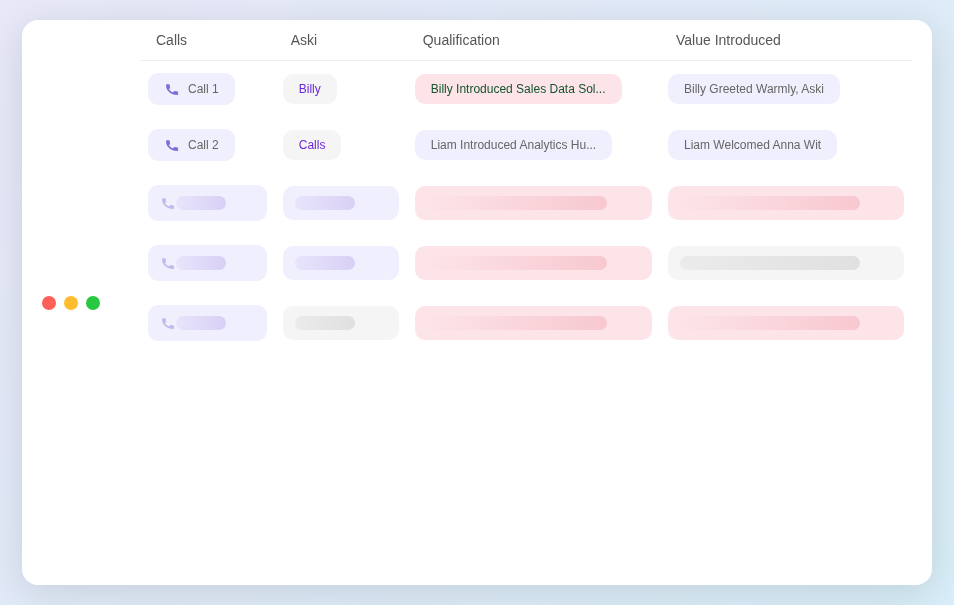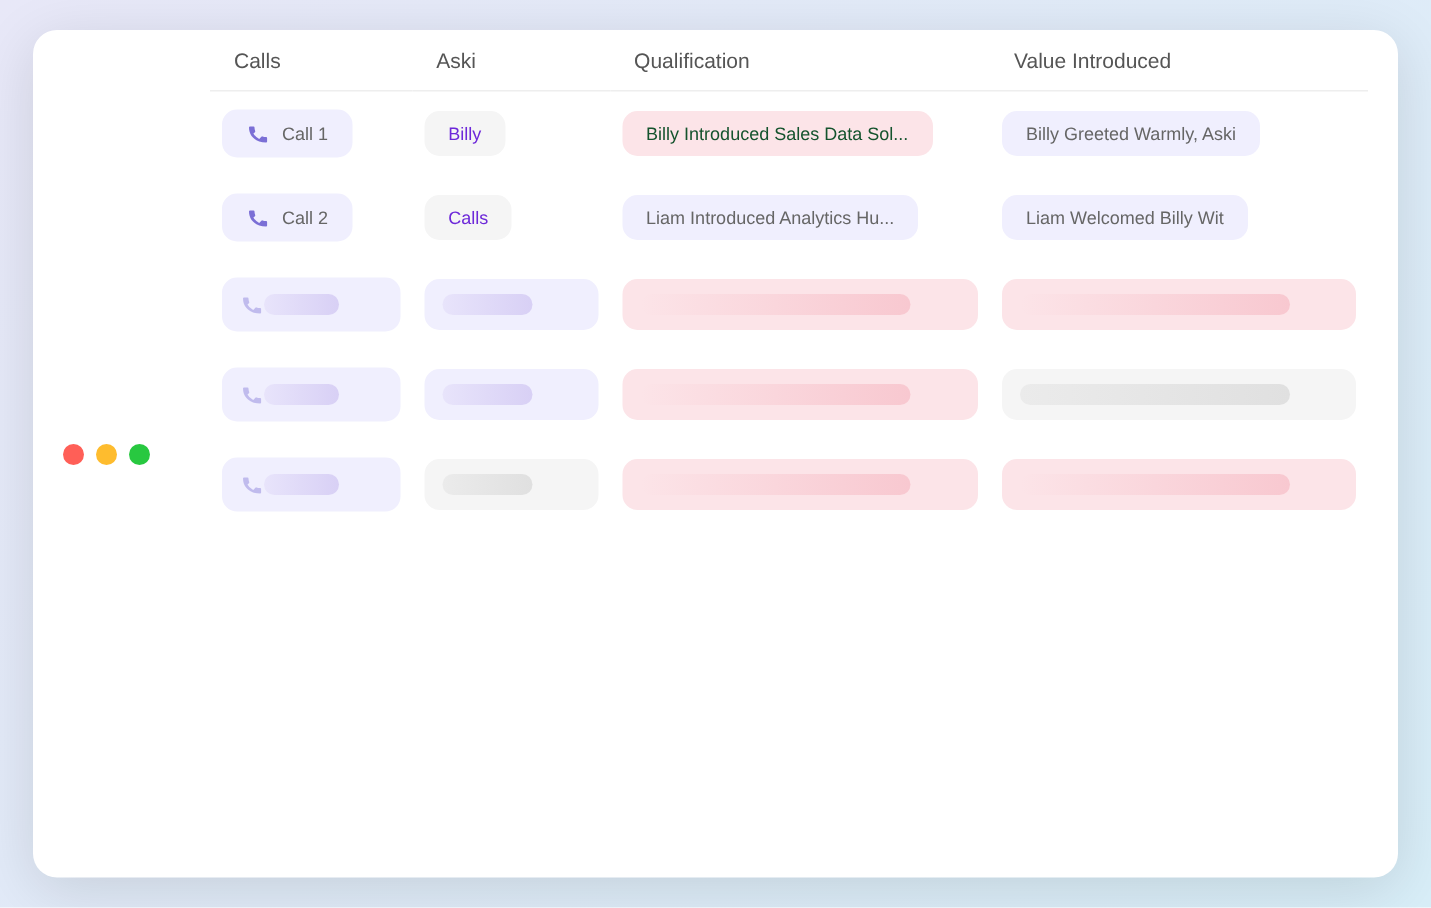--- a/index.html
+++ b/index.html
@@ -230,21 +230,21 @@
               <span>Call 2</span>
             </span>
           </td>
           <td>
             <span class="cell-pill pill-white">Calls</span>
           </td>
           <td>
             <span class="cell-pill pill-light">Liam Introduced Analytics Hu...</span>
           </td>
           <td>
-            <span class="cell-pill pill-light">Liam Welcomed Billy Wit</span>
+            <span class="cell-pill pill-light">Liam Welcomed Anna Wit</span>
           </td>
         </tr>
 
         <tr>
           <td>
             <div class="skeleton-pill purple-bg">
               <span class="call-icon" style="opacity:0.4">
                 <svg viewBox="0 0 24 24" xmlns="http://www.w3.org/2000/svg" fill="#9b8de8">
                   <path d="M6.62 10.79a15.053 15.053 0 006.59 6.59l2.2-2.2a1 1 0 011.11-.27c1.12.45 2.33.69 3.58.69a1 1 0 011 1V20a1 1 0 01-1 1C9.61 21 3 14.39 3 6a1 1 0 011-1h3.5a1 1 0 011 1c0 1.26.24 2.46.69 3.58a1 1 0 01-.27 1.11l-2.3 2.1z"></path>
                 </svg>

